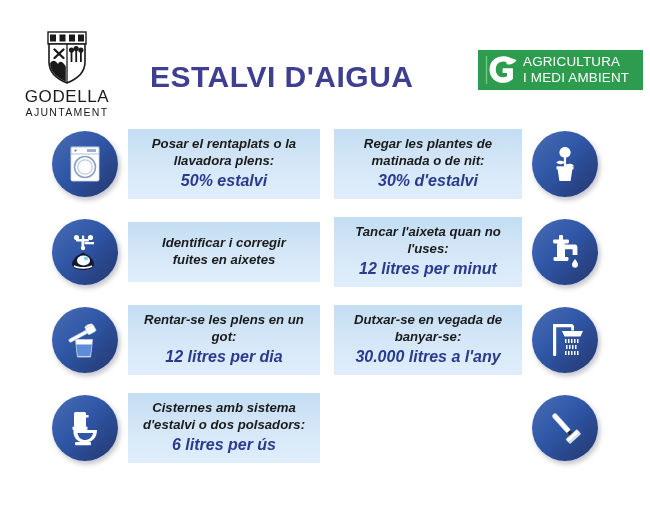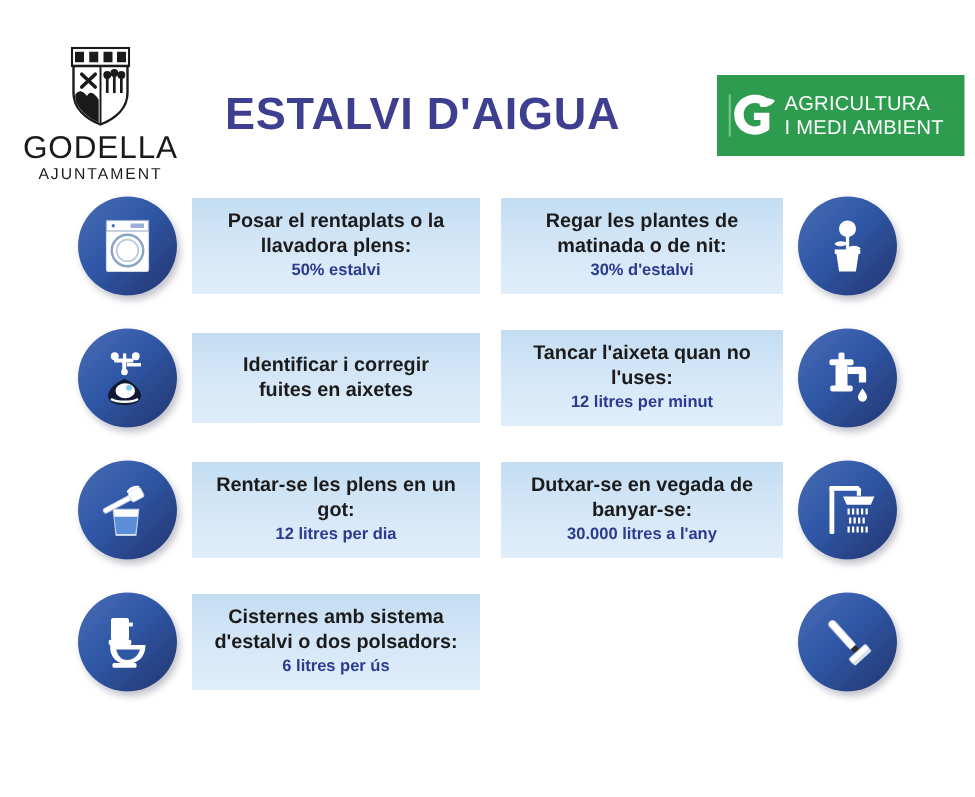--- a/index.html
+++ b/index.html
@@ -26,21 +26,21 @@
 
   .crest-block {
     position: absolute;
     left: 12px;
     top: 28px;
     width: 110px;
     text-align: center;
   }
   .crest-svg { display: block; margin: 0 auto; }
   .crest-name {
-    font-size: 21px;
+    font-size: 17px;
     letter-spacing: 0.6px;
     color: #1a1a1a;
     font-weight: 400;
     margin-top: 2px;
     line-height: 1.05;
     font-family: "Liberation Sans", sans-serif;
   }
   .crest-sub {
     font-size: 10.5px;
     letter-spacing: 1.3px;
@@ -61,21 +61,21 @@
     color: #3f3f91;
     letter-spacing: 0.5px;
     white-space: nowrap;
   }
 
   .green-logo {
     position: absolute;
     left: 478px;
     top: 50px;
     width: 165px;
-    height: 54px;
+    height: 40px;
     background: #2e9c4e;
     display: flex;
     align-items: center;
     box-sizing: border-box;
     padding-left: 7px;
   }
   .green-logo .gmark {
     flex: 0 0 auto;
     width: 34px;
     height: 36px;
@@ -91,20 +91,21 @@
   }
   .green-logo .gtext div { white-space: nowrap; }
 
   
   .grid {
     position: absolute;
     left: 0;
     top: 120px;
     width: 650px;
     height: 365px;
+    font-style: italic;
   }
   .row {
     position: relative;
     height: 88px;
   }
 
   .cell {
     position: absolute;
     top: 0;
     height: 88px;
@@ -143,21 +144,21 @@
   }
   .cell.right .tipbox { margin-left: 4px; margin-right: 10px; }
 
   .tip-text {
     font-size: 13.2px;
     font-weight: bold;
     color: #1b1b1b;
     line-height: 1.26;
   }
   .tip-value {
-    font-size: 11px;
+    font-size: 16px;
     font-weight: bold;
     color: #2a3a8f;
     line-height: 1.26;
     margin-top: 1px;
   }
   .tip-value:empty { display: none; }
 </style>
 </head>
 <body>
 

